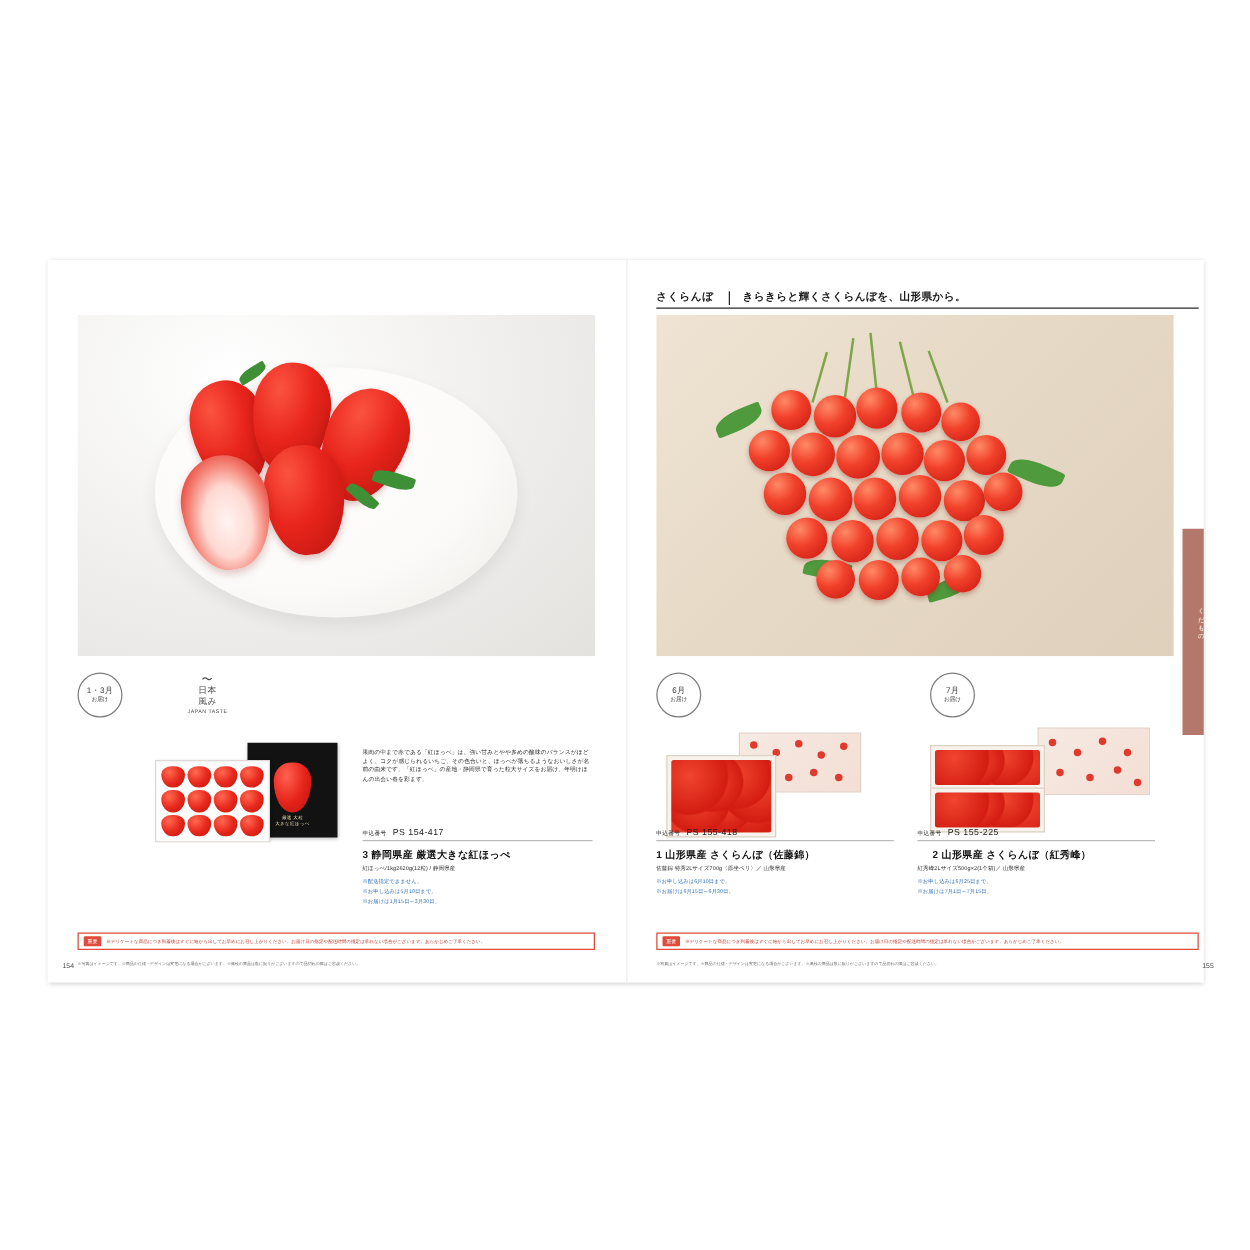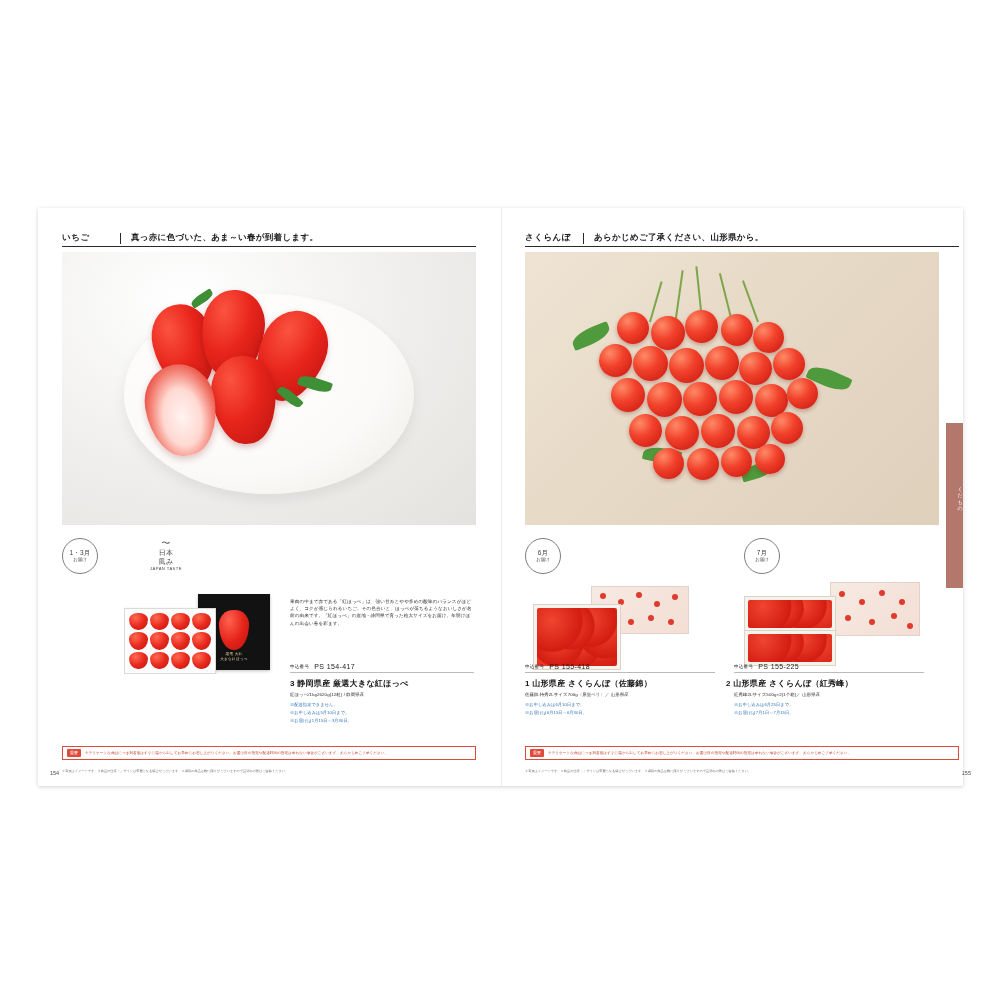--- a/index.html
+++ b/index.html
@@ -405,25 +405,20 @@
 </head>
 <body>
 
 <div id="page">
 
   <div class="spread">
     <div class="gutter"></div>
 
     <div class="page left">
 
-      <div class="cat-head">
-        <div class="cat-name">いちご</div>
-        <div class="cat-div"></div>
-        <div class="cat-tag">真っ赤に色づいた、あま～い春が到着します。</div>
-      </div>
 
       <div class="hero">
         <div class="photo-straw">
           <div class="plate"></div>
           <div class="leaf lf3"></div>
           <div class="berry b1"></div>
           <div class="berry b2"></div>
           <div class="berry b3"></div>
           <div class="berry b4"></div>
           <div class="berry half"></div>
@@ -484,21 +479,21 @@
       </div>
       <div class="foot-note">※写真はイメージです。※商品の仕様・デザインは変更になる場合がございます。※掲載の商品は数に限りがございますので品切れの際はご容赦ください。</div>
       <div class="pageno l">154</div>
     </div>
 
     <div class="page right">
 
       <div class="cat-head">
         <div class="cat-name">さくらんぼ</div>
         <div class="cat-div"></div>
-        <div class="cat-tag">あらかじめご了承ください、山形県から。</div>
+        <div class="cat-tag">きらきらと輝くさくらんぼを、山形県から。</div>
       </div>
 
       <div class="hero">
         <div class="photo-cherry">
 
           <div class="stem" style="left:150px; top:18px; height:48px; transform:rotate(8deg);"></div>
           <div class="stem" style="left:176px; top:14px; height:54px; transform:rotate(-6deg);"></div>
           <div class="stem" style="left:205px; top:20px; height:46px; transform:rotate(-14deg);"></div>
           <div class="stem" style="left:232px; top:26px; height:44px; transform:rotate(-20deg);"></div>
           <div class="stem" style="left:124px; top:28px; height:42px; transform:rotate(16deg);"></div>
@@ -589,21 +584,21 @@
           <div class="fill"></div>
         </div>
         <div class="cbox-tray" style="left:10px; top:52px; width:90px; height:34px;">
           <div class="fill"></div>
         </div>
       </div>
       <div class="ordercode" style="left:233px; top:455px; width:190px;">
         <span class="lbl">申込番号</span>
         <span class="code">PS 155-225</span>
       </div>
-      <div class="ptitle" style="left:225px; top:470px;">2 山形県産 さくらんぼ（紅秀峰）</div>
+      <div class="ptitle" style="left:245px; top:470px;">2 山形県産 さくらんぼ（紅秀峰）</div>
       <div class="pspec" style="left:233px; top:484px; width:190px;">紅秀峰2Lサイズ500g×2(1个箱)／ 山形県産</div>
       <div class="pnote" style="left:233px; top:494px; width:190px;">※お申し込みは6月25日まで。</div>
       <div class="pnote" style="left:233px; top:502px; width:190px;">※お届けは7月1日～7月15日。</div>
 
       <div class="footer-band">
         <span class="f-ico">重要</span>
         <span class="f-txt">※デリケートな商品につき到着後はすぐに箱から出してお早めにお召し上がりください。お届け日の指定や配送時間の指定は承れない場合がございます。あらかじめご了承ください。</span>
       </div>
       <div class="foot-note">※写真はイメージです。※商品の仕様・デザインは変更になる場合がございます。※掲載の商品は数に限りがございますので品切れの際はご容赦ください。</div>
       <div class="pageno r">155</div>

